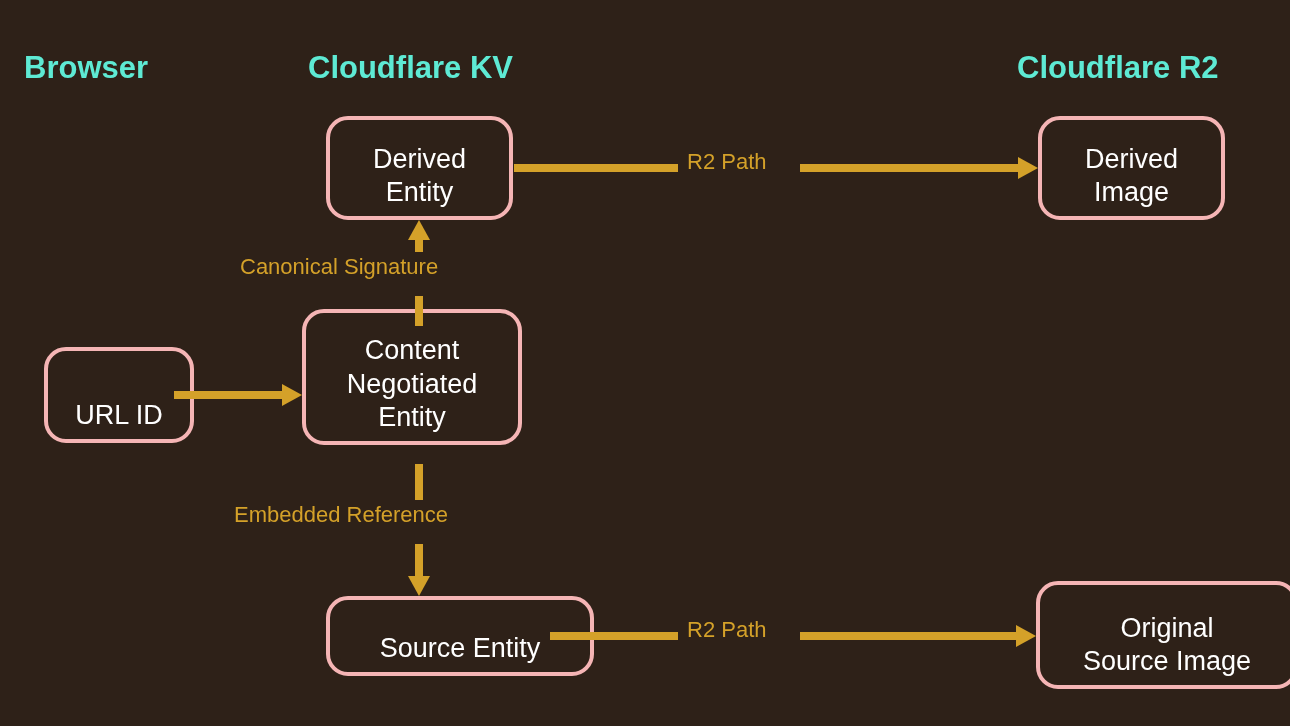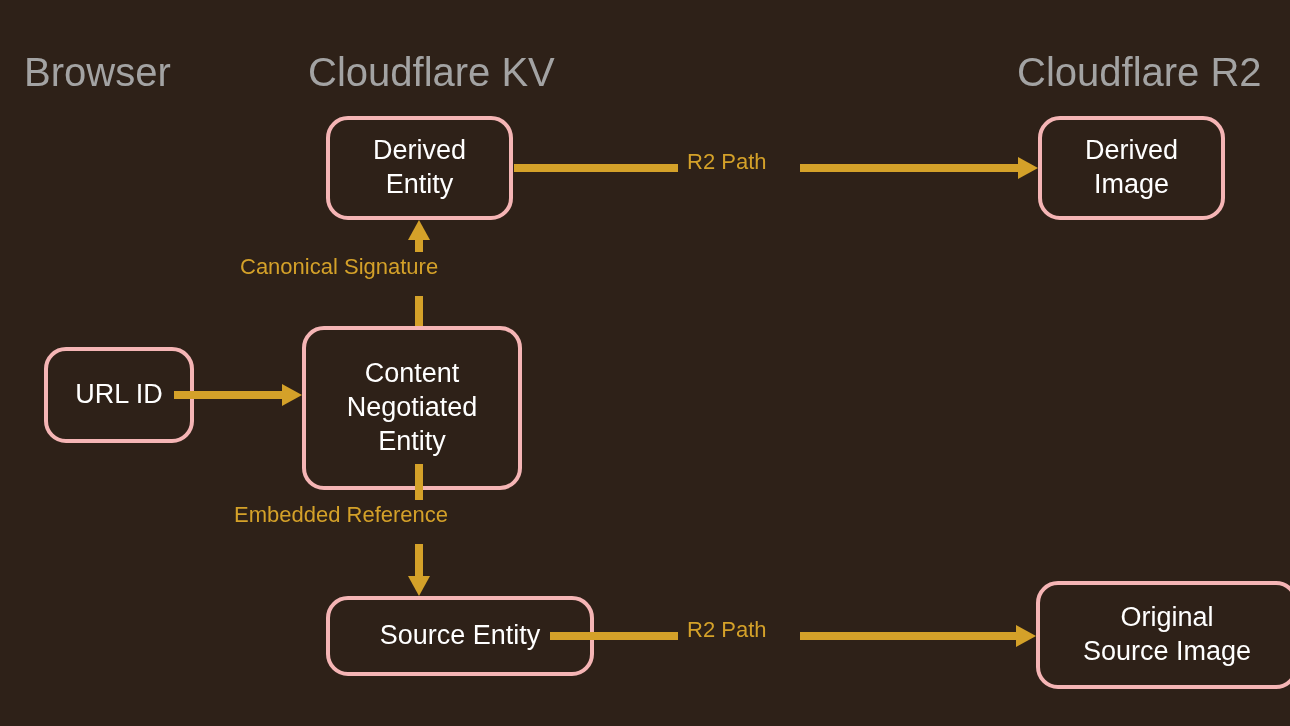--- a/index.html
+++ b/index.html
@@ -6,33 +6,33 @@
   body {
     background: #2e2118;
     width: 1290px;
     height: 726px;
     position: relative;
     font-family: -apple-system, BlinkMacSystemFont, "Segoe UI", Helvetica, Arial, sans-serif;
     overflow: hidden;
   }
   .col-header {
     position: absolute;
-    color: #a3a3a3;
-    font-size: 40px;
-    font-weight: 400;
+    color: #5eead4;
+    font-size: 31px;
+    font-weight: 700;
   }
   .node {
     position: absolute;
     border: 4px solid #f5b5b5;
     border-radius: 22px;
     background: #2e2118;
     color: #ffffff;
     font-size: 27px;
     display: flex;
-    align-items: center;
+    align-items: flex-end;
     justify-content: center;
     text-align: center;
     line-height: 1.25;
     padding: 6px 10px;
   }
   .edge-label {
     position: absolute;
     color: #d4a129;
     font-size: 22px;
     text-align: center;
@@ -63,21 +63,21 @@
 
 <div class="node" style="left:21px; top:347px; width:150px; height:96px;margin-left:23px;">
   <span>URL ID</span>
 </div>
 
 <div class="node" style="left:326px; top:116px; width:187px; height:104px;">
   <span style="white-space:pre-line;">Derived
 Entity</span>
 </div>
 
-<div class="node" style="left:302px; top:326px; width:220px; height:164px;">
+<div class="node" style="left:302px; top:309px; width:220px; height:136px;">
   <span style="white-space:pre-line;">Content
 Negotiated
 Entity</span>
 </div>
 
 <div class="node" style="left:326px; top:596px; width:268px; height:80px;">
   <span>Source Entity</span>
 </div>
 
 <div class="node" style="left:1038px; top:116px; width:187px; height:104px;">

